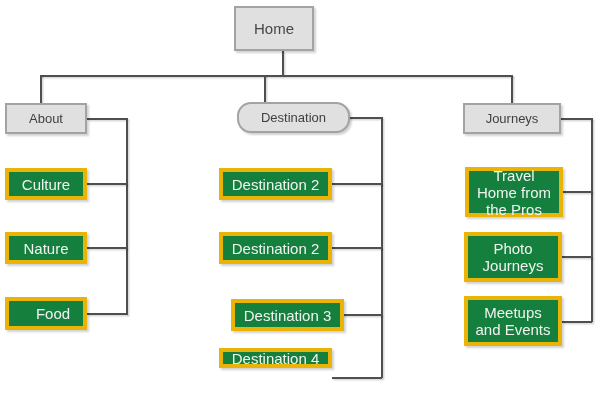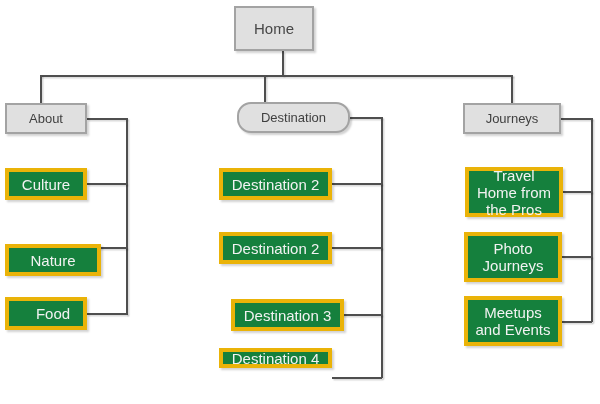--- a/index.html
+++ b/index.html
@@ -76,21 +76,21 @@
   <div class="edge" style="left:561px; top:118px; width:31px; height:1.5px;"></div>
   <div class="edge" style="left:591px; top:118px; width:1.5px; height:204px;"></div>
   <div class="edge" style="left:563px; top:191px; width:29px; height:1.5px;"></div>
   <div class="edge" style="left:562px; top:256px; width:30px; height:1.5px;"></div>
   <div class="edge" style="left:562px; top:321px; width:30px; height:1.5px;"></div>
 
   <div class="node light root" style="left:234px; top:6px; width:80px; height:45px;">Home</div>
 
   <div class="node light" style="left:5px; top:103px; width:82px; height:31px;">About</div>
   <div class="node dark" style="left:5px; top:168px; width:82px; height:32px;">Culture</div>
-  <div class="node dark" style="left:5px; top:244px; width:96px; height:32px;">Nature</div>
+  <div class="node dark" style="left:5px; top:232px; width:82px; height:32px;">Nature</div>
   <div class="node dark" style="left:5px; top:297px; width:82px; height:33px;padding-left:18px;">Food</div>
 
   <div class="node light" style="left:237px; top:102px; width:113px; height:31px;border-radius:14px;">Destination</div>
   <div class="node dark" style="left:219px; top:168px; width:113px; height:32px;">Destination 2</div>
   <div class="node dark" style="left:219px; top:232px; width:113px; height:32px;text-align:center;">Destination 2</div>
   <div class="node dark" style="left:219px; top:299px; width:113px; height:32px;margin-left:12px;">Destination 3</div>
   <div class="node dark" style="left:219px; top:348px; width:113px; height:20px;">Destination 4</div>
 
   <div class="node light" style="left:463px; top:103px; width:98px; height:31px;">Journeys</div>
   <div class="node dark" style="left:465px; top:167px; width:98px; height:50px;">Travel Home from the Pros</div>

